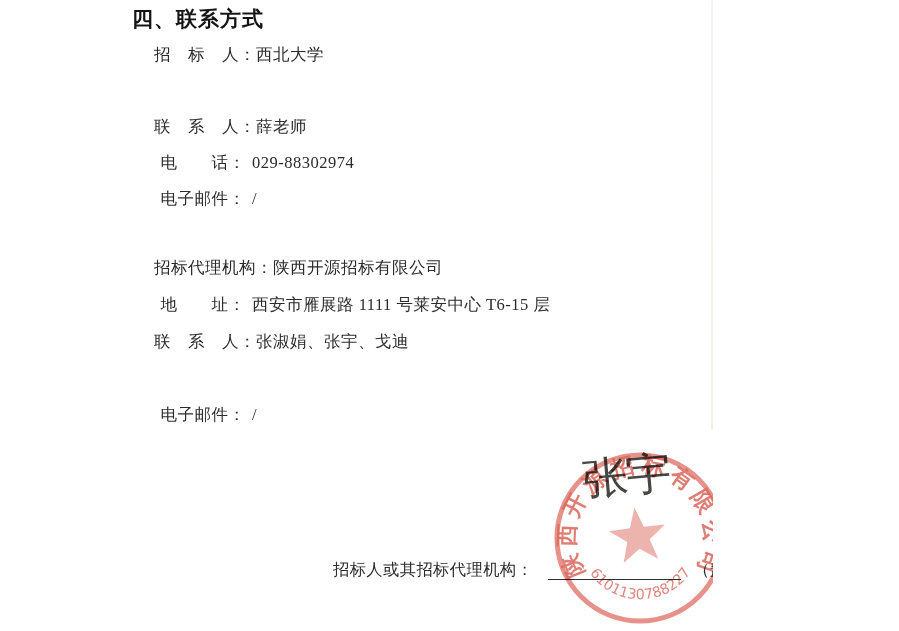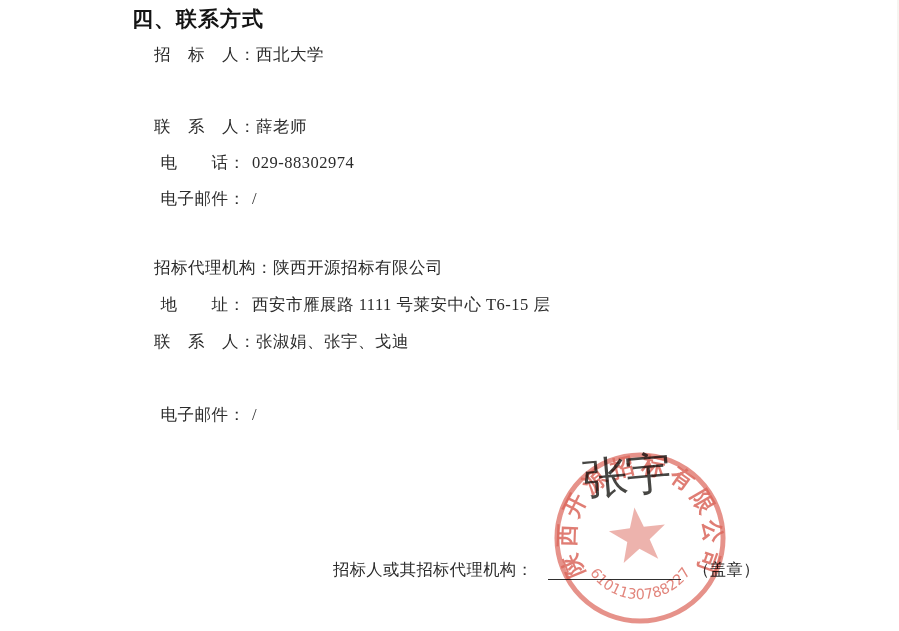--- a/index.html
+++ b/index.html
@@ -1,17 +1,17 @@
 <!DOCTYPE html>
 <html><head>
 <meta charset="utf-8">
 <style>
   html,body { margin:0; padding:0; background:#ffffff; }
   .page {
-    position:relative; width:899px; height:631px; background:#ffffff;
+    position:relative; width:713px; height:631px; background:#ffffff;
     font-family:"Liberation Serif","DejaVu Serif",serif;
     color:#2b2b2b; overflow:hidden;
   }
   .doc-title {
     position:absolute; left:132px; top:5px;
     font-size:21px; font-weight:700; color:#141414;
     font-family:"Liberation Sans","DejaVu Sans",sans-serif;
     letter-spacing:1px; white-space:nowrap;
   }
   .row {

